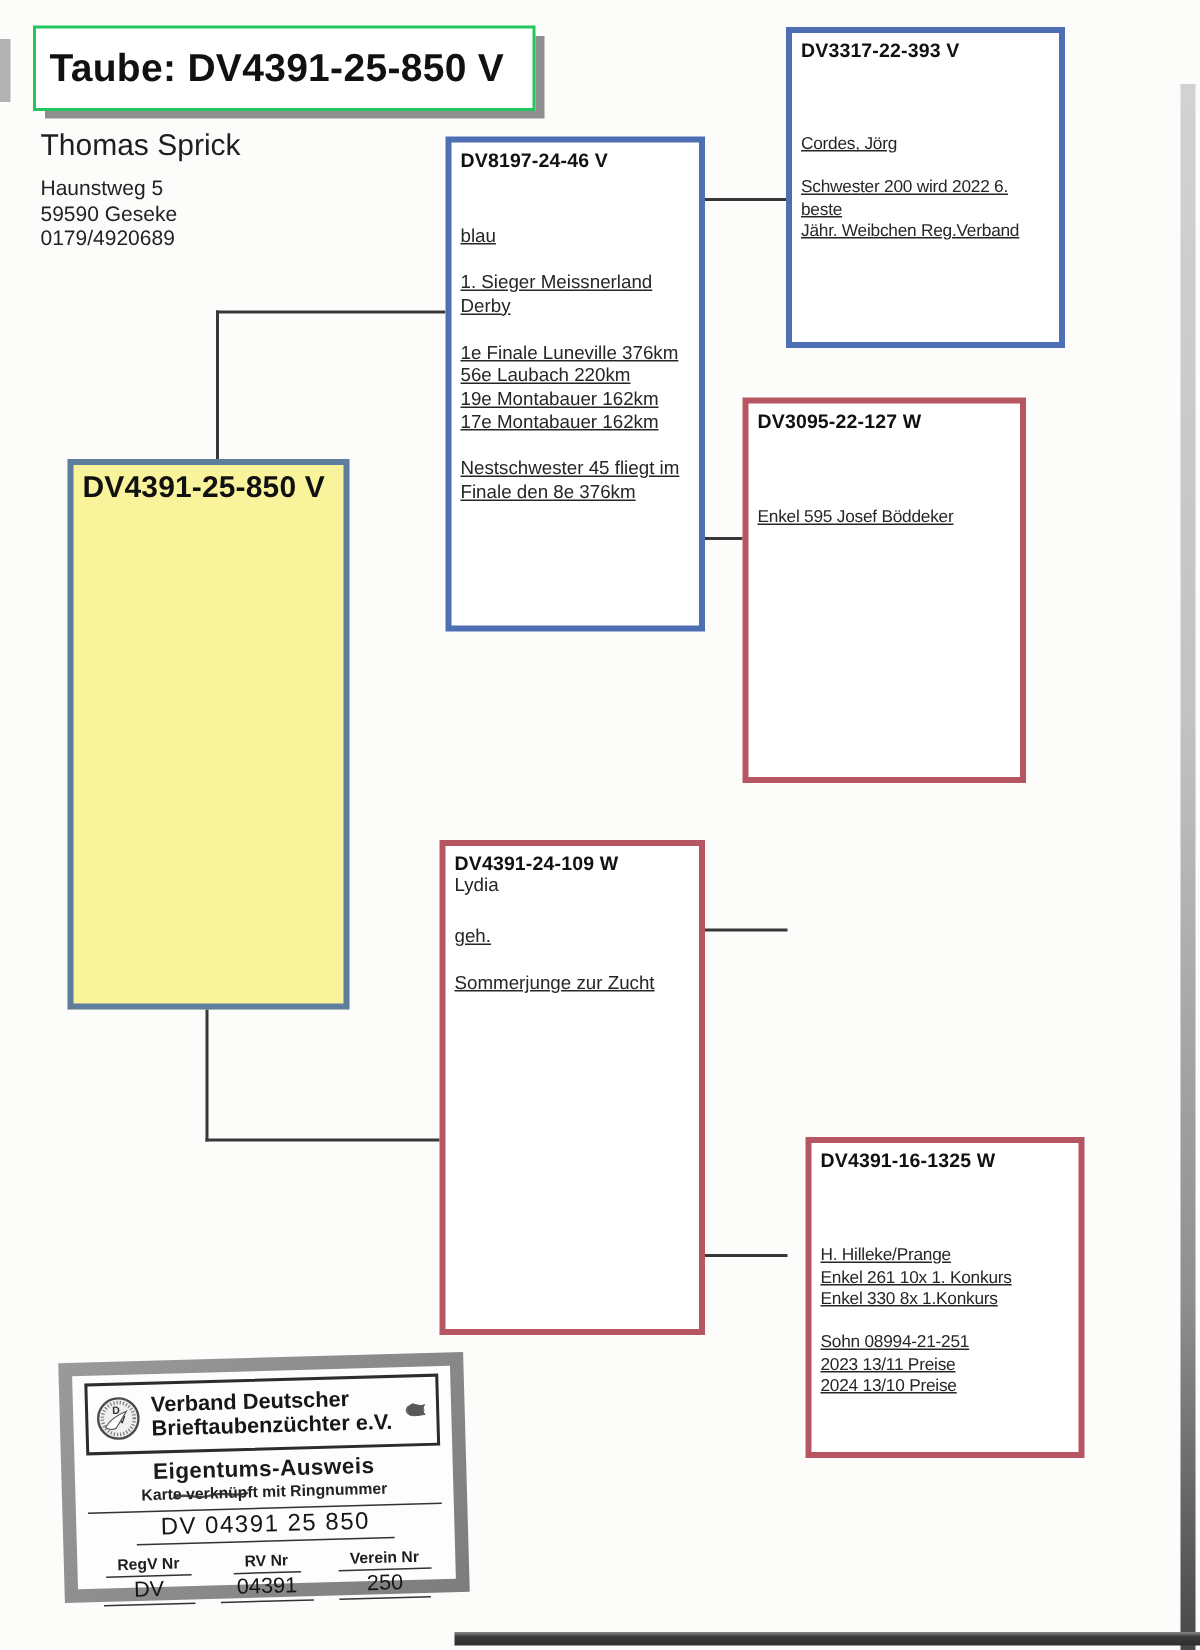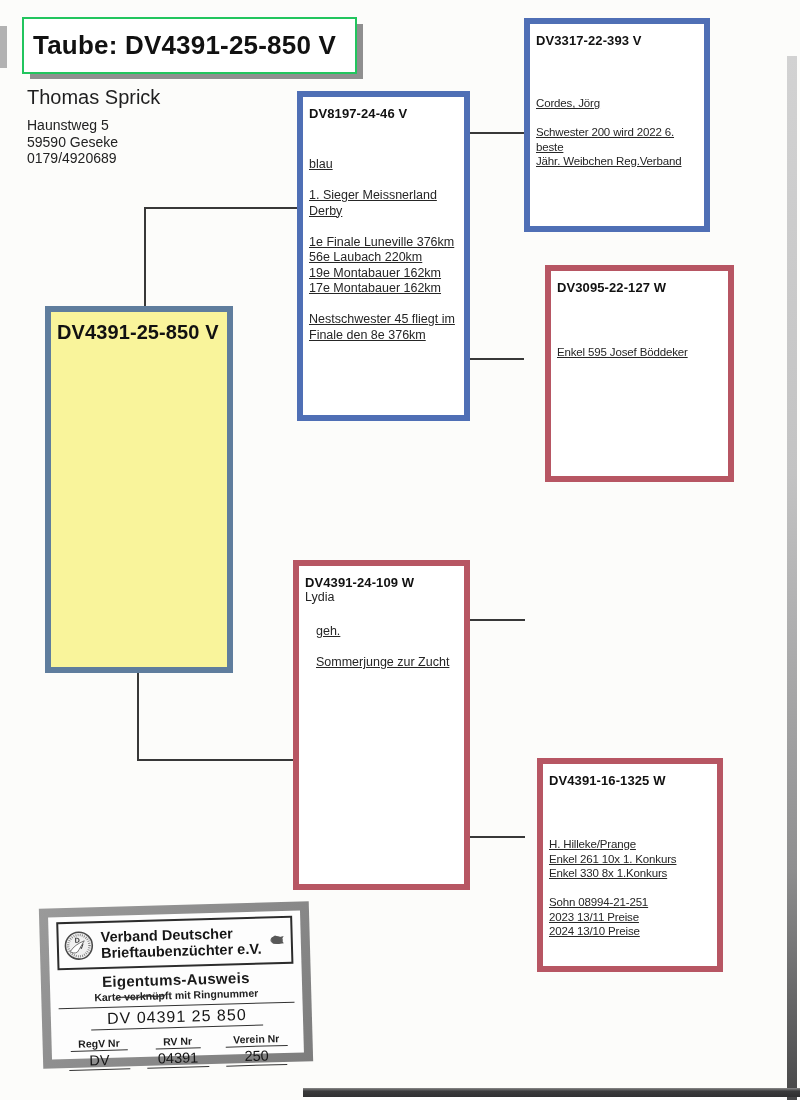--- a/index.html
+++ b/index.html
@@ -12,21 +12,21 @@
   .title-box{
     position:absolute;left:22px;top:17px;width:331px;height:53px;
     background:#fff;border:2px solid #22c55e;
     box-shadow:7px 6px 0 -1px #8f8f8f;
     display:flex;align-items:center;
   }
   .title-box .t{font-size:26px;font-weight:bold;color:#111;padding-left:9px;letter-spacing:.2px;white-space:nowrap;}
   .owner-name{position:absolute;left:27px;top:86px;font-size:20px;color:#1f1f1f;}
   .owner-address{position:absolute;left:27px;top:117px;font-size:14px;line-height:16.5px;color:#222;white-space:pre-line;}
   
-  .pbox{position:absolute;background:#fff;border:6px solid #14b8a6;padding:9px 6px;box-sizing:border-box;overflow:hidden;}
+  .pbox{position:absolute;background:#fff;border:4px solid #14b8a6;padding:4px 6px;box-sizing:border-box;overflow:hidden;}
   .pbox .ring{font-weight:bold;font-size:13px;color:#111;letter-spacing:.1px;white-space:nowrap;}
   .pbox .pname{font-size:12.5px;color:#222;}
   .pbox .body{font-size:12.5px;line-height:15.5px;color:#262626;white-space:pre-line;text-decoration:underline;}
   .pbox.small .body{font-size:11.5px;line-height:14.5px;letter-spacing:-.15px;}
   .blue{border-color:#4f6fb5;}
   .red{border-color:#b75663;}
   .subject{background:#f9f49b;border-color:#5f7d9d;}
   .subject .ring{font-size:20px;}
   
   .conn{position:absolute;background:#383838;}
@@ -106,29 +106,29 @@
   </div>
 
   <div class="pbox blue small" style="left:524px;top:18px;width:186px;height:214px;">
     <div class="ring">DV3317-22-393 V</div>
     <div class="body" style="margin-top:48px;">Cordes, Jörg
 
 Schwester 200 wird 2022 6. beste
 Jähr. Weibchen Reg.Verband</div>
   </div>
 
-  <div class="pbox red small" style="left:545px;top:265px;width:189px;height:217px;">
+  <div class="pbox red small" style="left:495px;top:265px;width:189px;height:257px;">
     <div class="ring">DV3095-22-127 W</div>
     <div class="body" style="margin-top:50px;">Enkel 595 Josef Böddeker</div>
   </div>
 
   <div class="pbox red" style="left:293px;top:560px;width:177px;height:330px;">
     <div class="ring">DV4391-24-109 W</div>
     <div class="pname">Lydia</div>
-    <div class="body" style="margin-top:20px;margin-left:11px;">geh.
+    <div class="body" style="margin-top:20px;">geh.
 
 Sommerjunge zur Zucht</div>
   </div>
 
 
   <div class="pbox red small" style="left:524px;top:758px;width:186px;height:214px;margin-left:13px;">
     <div class="ring">DV4391-16-1325 W</div>
     <div class="body" style="margin-top:49px;">H. Hilleke/Prange
 Enkel 261 10x 1. Konkurs
 Enkel 330 8x 1.Konkurs

